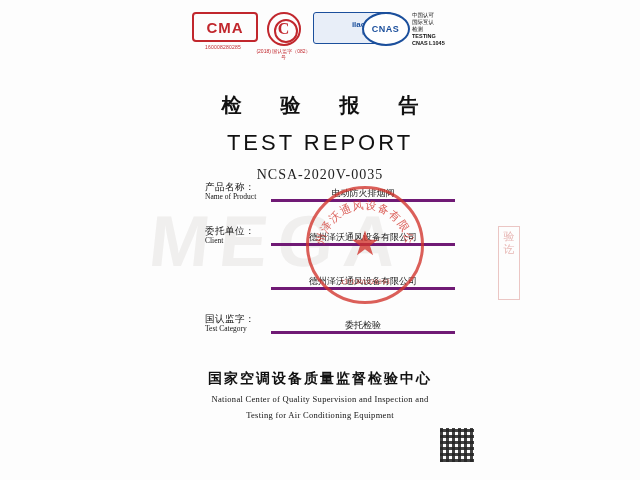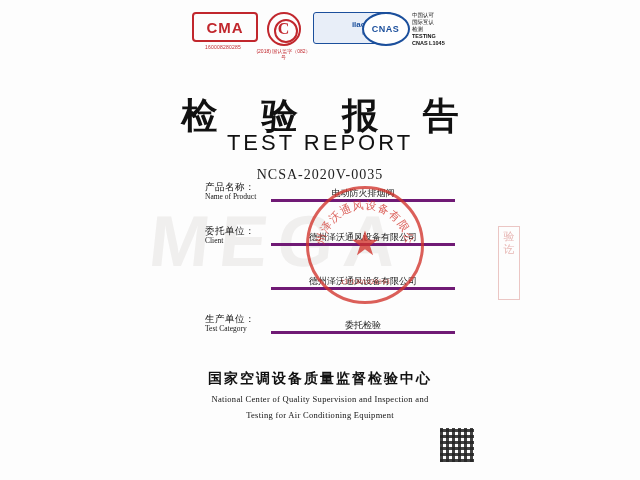--- a/index.html
+++ b/index.html
@@ -77,21 +77,21 @@
     width:60px;text-align:left;line-height:1.25;
   }
   .cnas-text div{
     font-size:5.5px;color:#111;font-family:"Liberation Sans", sans-serif;
   }
   .cnas-text .bold{font-weight:bold;}
 
   
   .title-cn{
     position:absolute;top:92px;left:0;width:640px;text-align:center;
-    font-size:36px;letter-spacing:16px;color:#111;
+    font-size:20px;letter-spacing:16px;color:#111;
     font-family:"DejaVu Serif", serif;font-weight:bold;text-indent:16px;
   }
   .title-en{
     position:absolute;top:130px;left:0;width:640px;text-align:center;
     font-size:22px;letter-spacing:3px;color:#111;
     font-family:Liberation Sans, sans-serif;
   }
   .report-no{
     position:absolute;top:167px;left:0;width:640px;text-align:center;
     font-size:14px;letter-spacing:1px;color:#222;
@@ -246,21 +246,21 @@
     </div>
 
     <div class="row">
       <div class="value-line">
         <span>德州泽沃通风设备有限公司</span>
       </div>
     </div>
 
     <div class="row">
       <div class="label">
-        <div class="cn">生产单位：</div>
+        <div class="cn">国认监字：</div>
         <div class="en">Test Category</div>
       </div>
       <div class="value-line">
         <span>委托检验</span>
       </div>
     </div>
   </div>
 
   <div class="seal">
     <svg class="arc" viewBox="0 0 112 112">

